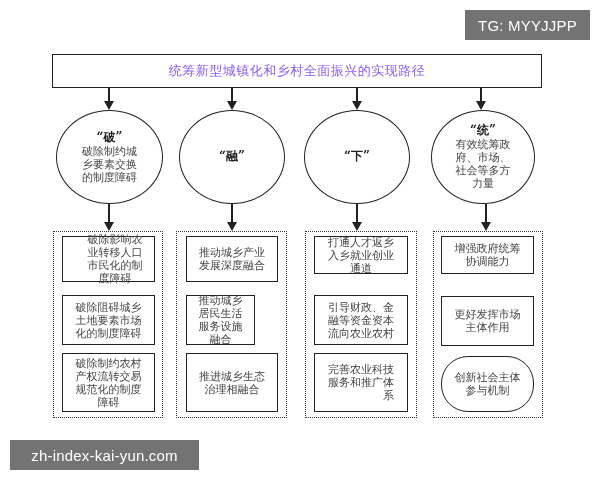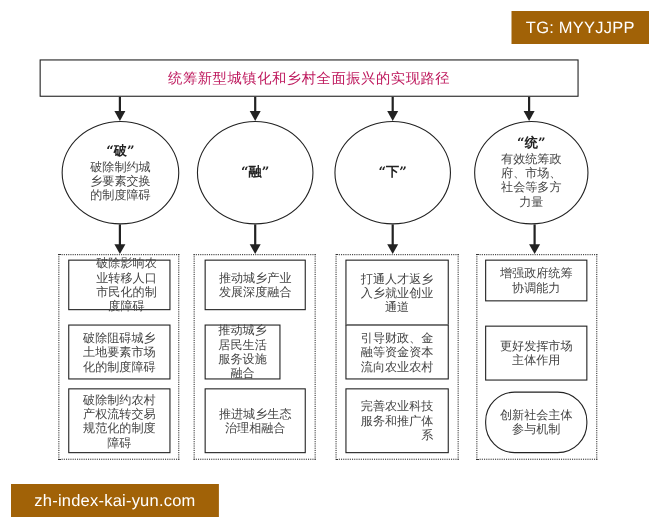--- a/index.html
+++ b/index.html
@@ -4,30 +4,30 @@
   <style>
     html, body { margin: 0; padding: 0; }
     body {
       width: 600px; height: 480px; position: relative; overflow: hidden;
       background: #ffffff;
       font-family: "DejaVu Serif", "Liberation Serif", serif;
       color: #333;
     }
     .abs { position: absolute; box-sizing: border-box; }
     .badge {
-      background: #a16207; color: #ffffff;
+      background: #737373; color: #ffffff;
       font-family: "Liberation Sans", "DejaVu Sans", sans-serif;
       font-size: 15px; display: flex; align-items: center; justify-content: center;
       letter-spacing: 0.2px;
     }
     .title-box {
-      left: 36px; top: 54px; width: 490px; height: 34px;
+      left: 52px; top: 54px; width: 490px; height: 34px;
       border: 1.5px solid #222; background: #fff;
       display: flex; align-items: center; justify-content: center;
-      font-size: 13px; color: #be185d; letter-spacing: 0.5px;
+      font-size: 13px; color: #8b5cf6; letter-spacing: 0.5px;
     }
     .vline { width: 1.5px; background: #222; }
     .arrowhead {
       width: 0; height: 0;
       border-left: 5px solid transparent; border-right: 5px solid transparent;
       border-top: 9px solid #222;
     }
     .ellipse {
       border: 1.5px solid #222; border-radius: 50%; background: #fff;
       display: flex; flex-direction: column; align-items: center; justify-content: center;
@@ -99,21 +99,21 @@
 
 <div>
   <div class="abs vline" style="left:356px; top:88px; height:14px;"></div>
   <div class="abs arrowhead" style="left:352px; top:101px;"></div>
   <div class="abs ellipse" style="left:304px; top:110px; width:106px; height:94px;">
     <div class="head">“下”</div>
   </div>
   <div class="abs vline" style="left:356px; top:204px; height:19px;"></div>
   <div class="abs arrowhead" style="left:352px; top:222px;"></div>
   <div class="abs group" style="left:305px; top:231px; width:112px; height:187px;"></div>
-  <div class="abs item" style="left:314px; top:236px; width:94px; height:60px;">
+  <div class="abs item" style="left:314px; top:236px; width:94px; height:38px;">
     <span>打通人才返乡入乡就业创业通道</span>
   </div>
   <div class="abs item" style="left:314px; top:295px; width:94px; height:50px;">
     <span>引导财政、金融等资金资本流向农业农村</span>
   </div>
   <div class="abs item" style="left:314px; top:353px; width:94px; height:59px;text-align:right;">
     <span>完善农业科技服务和推广体系</span>
   </div>
 </div>
 

